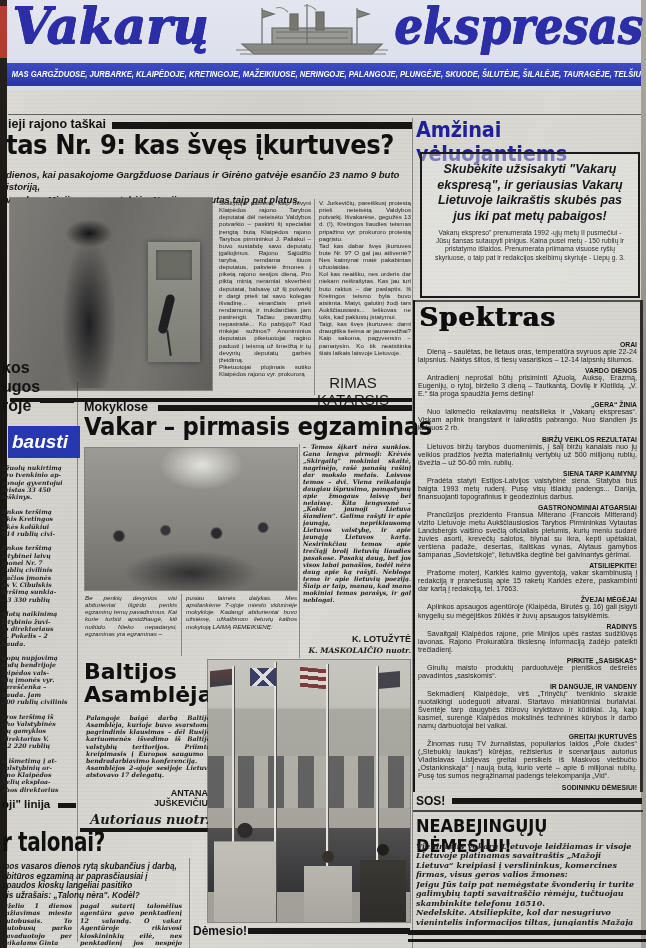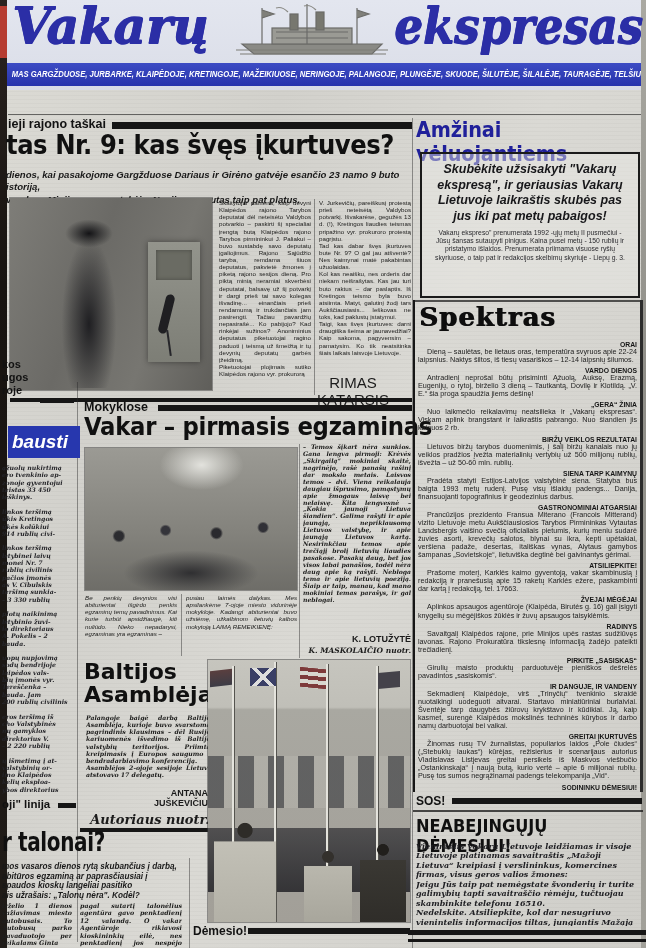--- a/index.html
+++ b/index.html
@@ -76,21 +76,21 @@
 Piketuotojai plojimais sutiko Klaipėdos rajono vyr. prokurorą</div>
   <div class="abs vline" style="left:314px;top:199px;height:196px;"></div>
   <div class="abs jtext" style="left:319px;top:199px;width:92px;height:170px;font-size:6.2px;line-height:1.15;">V. Jurkevičių, pareiškusį protestą prieš neteisėtą Valdybos potvarkį. Išvakarėse, gegužės 13 d. (!), Kretingos liaudies teismas pripažino vyr. prokuroro protestą pagrįstu.
 Tad kas dabar švęs įkurtuves bute Nr. 9? O gal jau atšventė? Nes kaimynai matė pakabintas užuolaidas.
 Kol kas neaišku, nes orderis dar niekam neišrašytas. Kas jau turi buto raktus – dar paslaptis. Iš Kretingos teismo byla buvo atsiimta. Matyt, galutinį žodį tars Aukščiausiasis... Ieškovas ne toks, kad paklustų įstatymui.
 Taigi, kas švęs įkurtuves: darni draugiška šeima ar jaunavedžiai? Kaip sakoma, pagyvensim – pamatysim. Ko tik neatsitinka šiais laikais laisvoje Lietuvoje.</div>
   <div class="abs" style="left:307px;top:374px;width:92px;font-size:15px;font-weight:400;text-align:center;">RIMAS KATARSIS</div>
   <div class="abs bar" style="left:10px;top:398px;width:402px;height:4px;"></div>
 
   <div class="abs vline" style="left:77px;top:382px;height:560px;"></div>
-  <div class="abs kicker" style="left:2px;top:358px;width:72px;font-size:11px;line-height:1.2;white-space:pre-line;">kos
+  <div class="abs kicker" style="left:2px;top:358px;width:72px;font-size:16px;line-height:1.2;white-space:pre-line;">kos
 ugos
 roje</div>
   <div class="abs bar" style="left:40px;top:398px;width:34px;height:5px;"></div>
   <div class="abs" style="left:0;top:426px;width:72px;height:32px;background:#2737ae;display:flex;align-items:center;margin-left:8px;">
     <span style="color:#fff;font-weight:800;font-style:italic;font-size:19px;padding-left:4px;">bausti</span>
   </div>
   <div class="abs serifbi" style="left:2px;top:464px;width:72px;height:330px;font-size:6.2px;line-height:1.18;white-space:pre-line;overflow:hidden;color:#26262a;">ąžuolų nukirtimą
 ero tvenkinio ap-
 zonoje gyventojui
 teistas 33 450

